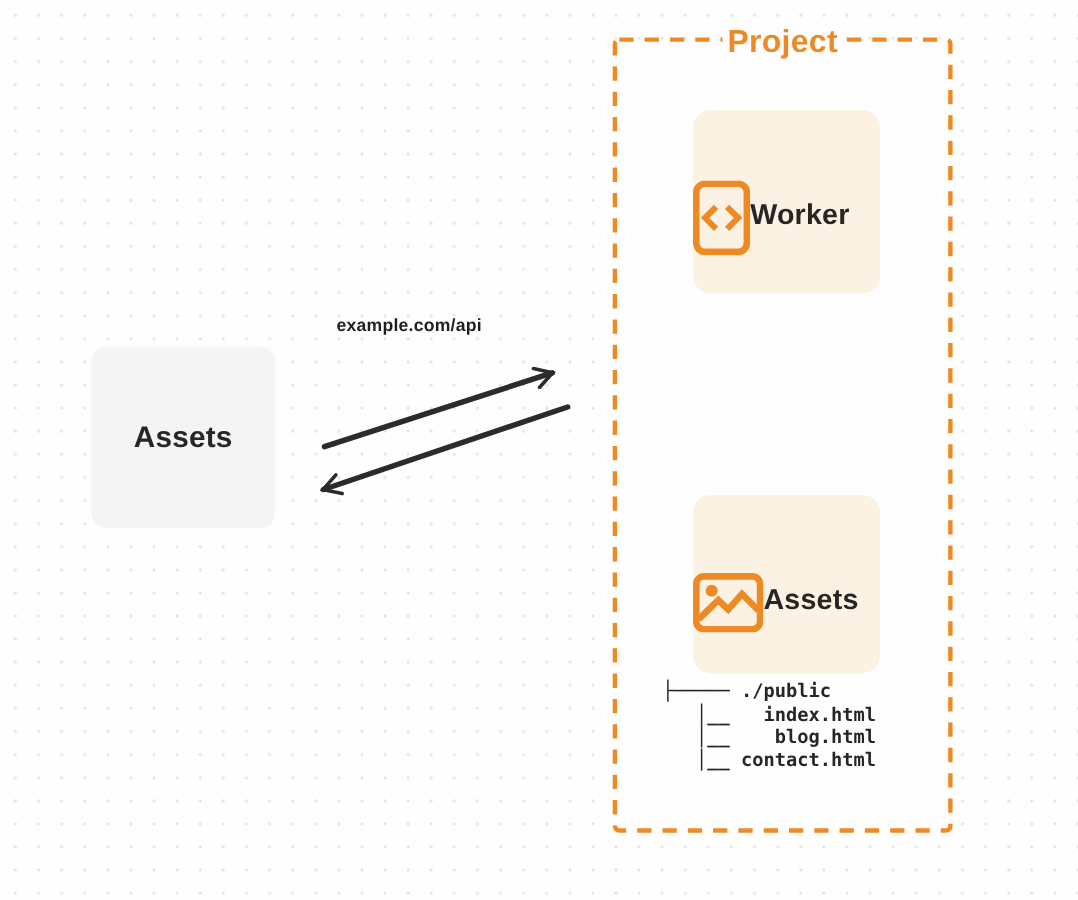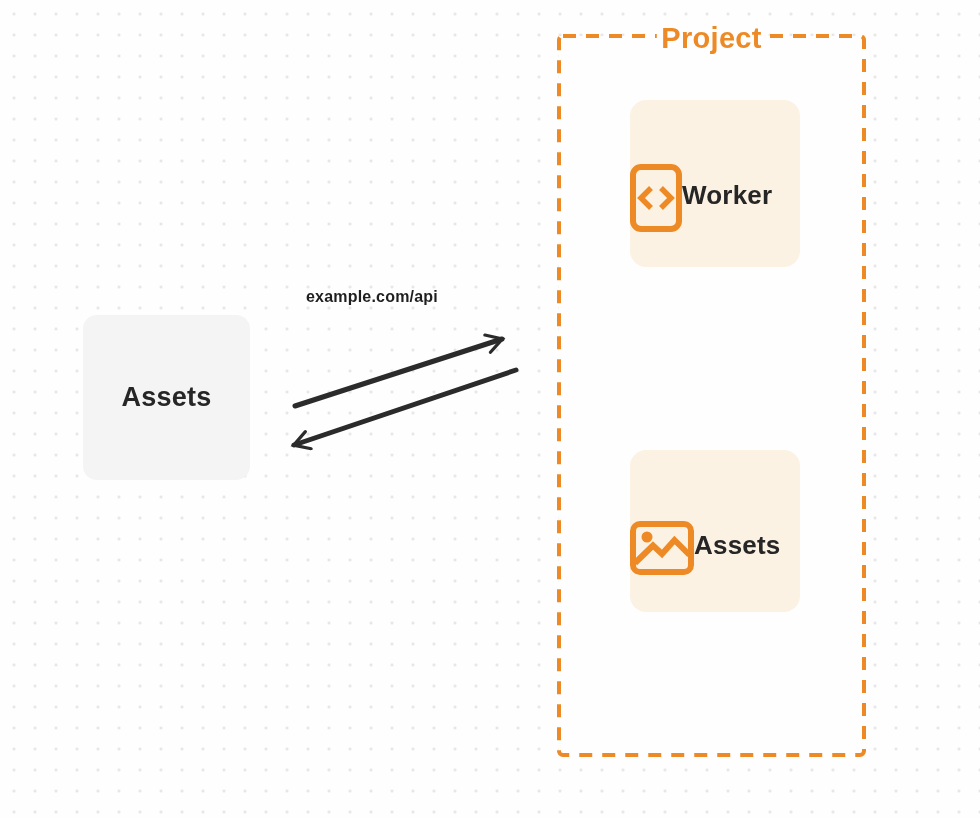--- a/index.html
+++ b/index.html
@@ -169,15 +169,21 @@
 
     <div class="node node-assets">
       <svg class="node-icon" width="64" height="54" viewBox="0 0 64 54">
         <rect class="stroke" x="3" y="3" width="58" height="48" rx="7" stroke-width="6"></rect>
         <circle class="fill" cx="17" cy="16" r="5.5"></circle>
         <path class="stroke" d="M5 42 L23 24.5 L32 33 L44.5 19 L59.5 34" stroke-width="6"></path>
       </svg>
       <div class="node-label">Assets</div>
     </div>
 
+    <div class="tree">
+      <div class="tree-line">├───── ./public</div>
+      <div class="tree-line">   │__   index.html</div>
+      <div class="tree-line">   │__    blog.html</div>
+      <div class="tree-line">   │__ contact.html</div>
+    </div>
   </div>
 
 </div>
 
 </body></html>

